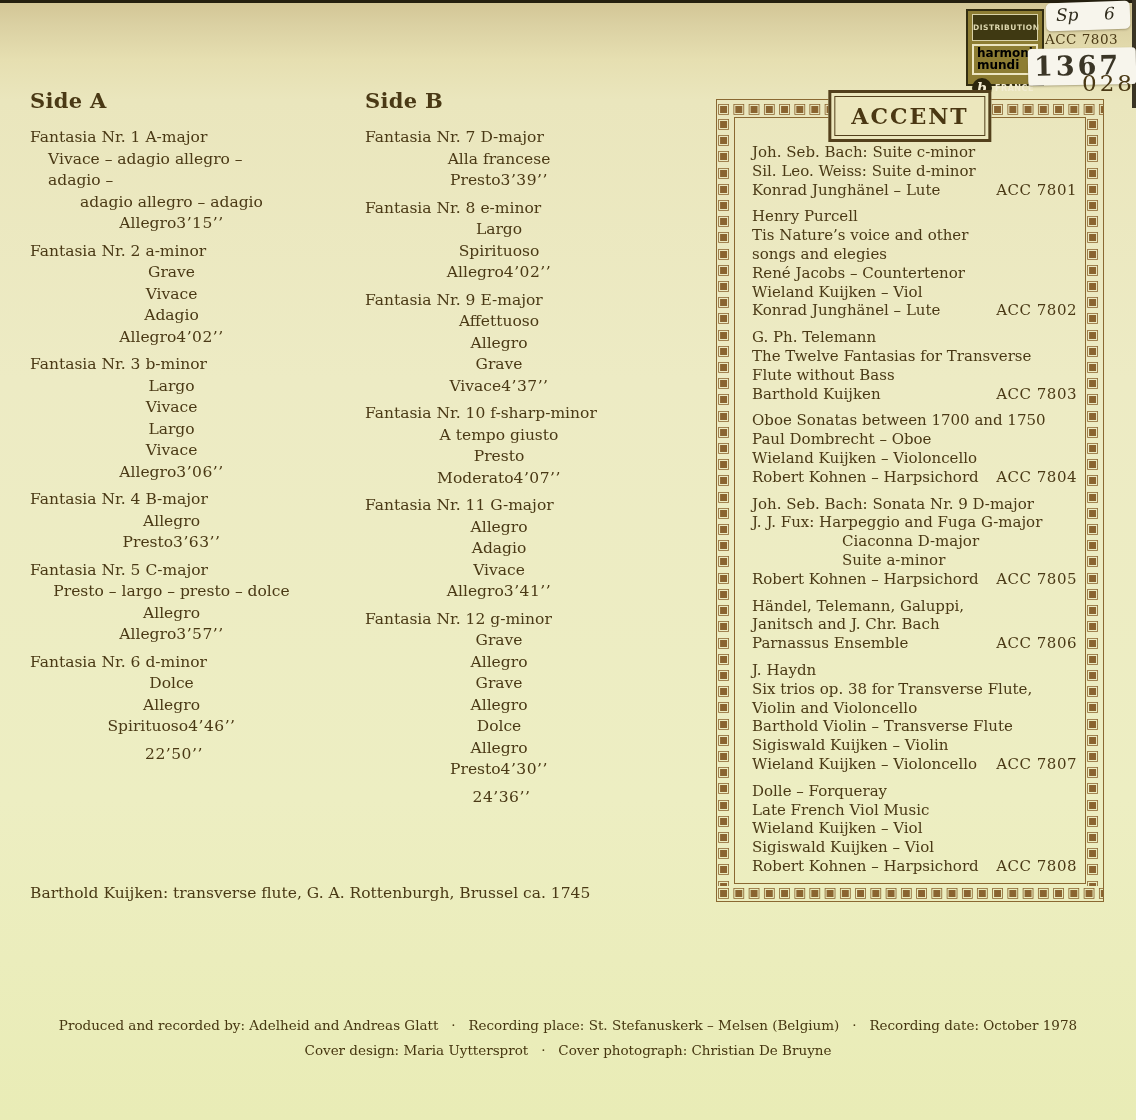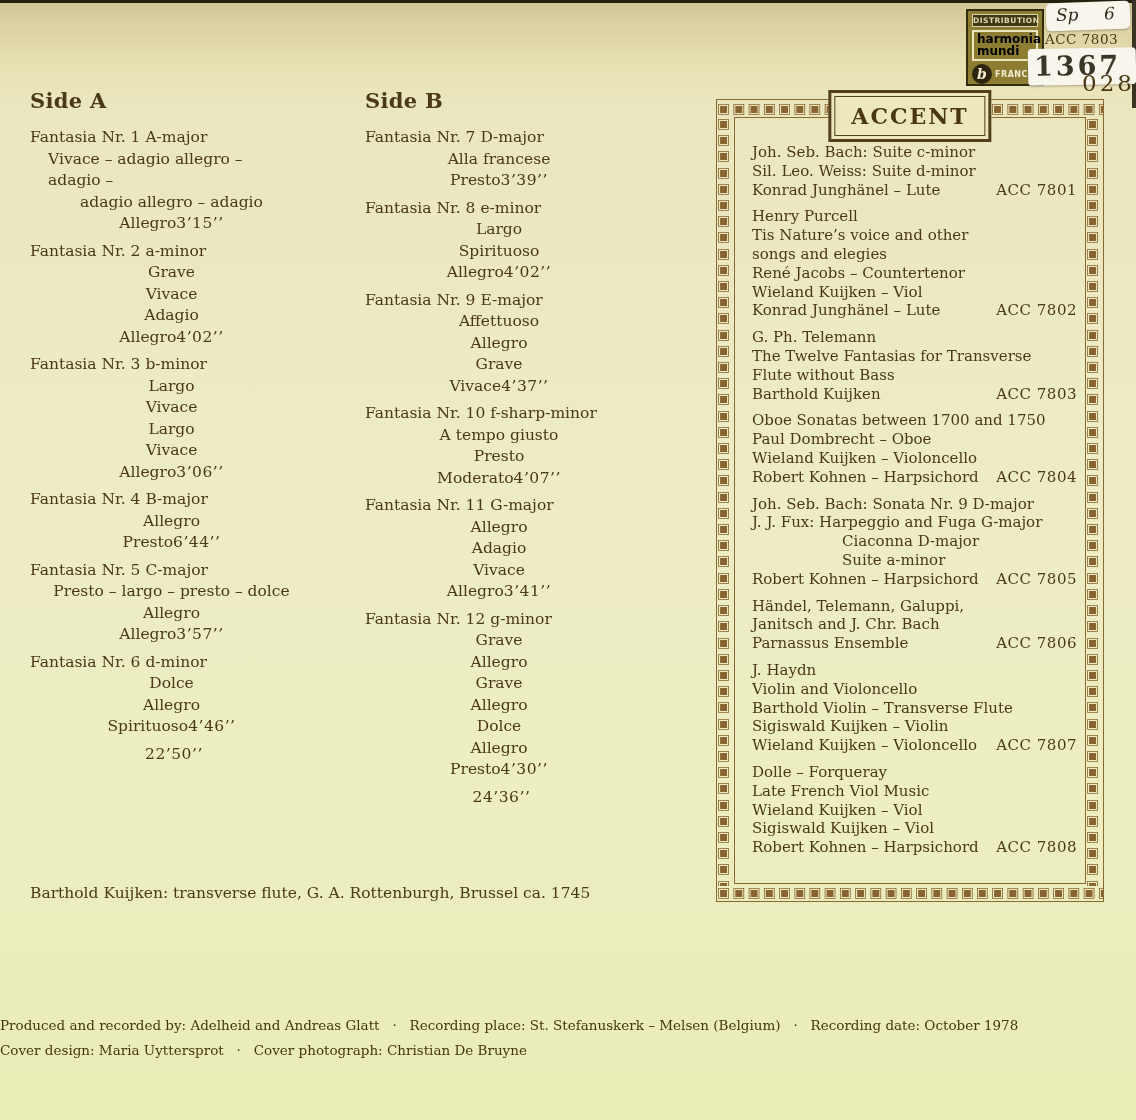--- a/index.html
+++ b/index.html
@@ -37,42 +37,42 @@
   .accent-box{position:absolute;left:50%;top:-10px;transform:translateX(-50%);
       background:#ece7bd;border:3px solid #53401c;padding:3px;z-index:3}
   .accent-inner{border:1px solid #53401c;padding:6px 16px;font-size:22px;letter-spacing:2px;
       font-weight:600;color:#4a3712;white-space:nowrap}
 
   
   .hm-stamp{position:absolute;left:966px;top:9px;width:78px;height:77px;background:#8d7d33;
       border:2px solid #332d10;padding:3px 4px;z-index:1}
   .hm-dist{background:#3f3912;border:1px solid #d9d2a8;color:#ded8b0;
       font-family:"DejaVu Sans","Liberation Sans",sans-serif;font-size:7.5px;font-weight:bold;
-      text-align:center;letter-spacing:.5px;padding:1px 0}
+      text-align:center;letter-spacing:.5px;padding:8px 0}
   .hm-name{margin-top:3px;border:2px solid #ece5c0;color:#000000;
       font-family:"DejaVu Sans","Liberation Sans",sans-serif;font-weight:bold;
       font-size:12px;line-height:11.5px;padding:2px 3px}
   .hm-bottom{display:flex;align-items:center;gap:3px;margin-top:3px}
   .hm-circle{width:20px;height:20px;border-radius:50%;background:#2c260d;color:#f2ecd2;
       display:flex;align-items:center;justify-content:center;font-weight:bold;font-size:14px;font-style:italic}
   .hm-country{color:#f2ecd2;font-family:"DejaVu Sans","Liberation Sans",sans-serif;
       font-size:8px;font-weight:bold;letter-spacing:.5px}
   .sticker{position:absolute;background:#f7f5ec;box-shadow:0 1px 2px rgba(60,50,20,.35);
       border-radius:5px;z-index:2}
   .sticker-marks{left:1046px;top:2px;width:84px;height:28px;transform:rotate(-2deg)}
   .hw{position:absolute;color:#2f2b1c;font-style:italic}
   .hw-sp{left:10px;top:2px;font-size:17px}
   .hw-6{left:58px;top:2px;font-size:17px}
   .acc-print{position:absolute;left:1045px;top:31px;font-size:13.5px;letter-spacing:.5px}
   .sticker-num{left:1028px;top:48px;width:108px;height:37px;border-radius:4px;transform:rotate(-1deg);
       font-size:27px;font-weight:bold;letter-spacing:3px;color:#3a3526;padding:2px 0 0 6px}
   .hw-028{position:absolute;left:1082px;top:70px;font-size:23px;letter-spacing:3px;color:#4a3915;z-index:2}
 
   .performer-note{position:absolute;left:30px;top:884px;font-size:15.5px}
-  .credits{position:absolute;left:0;right:0;top:1013px;text-align:left;
+  .credits{position:absolute;left:0;right:0;top:1013px;text-align:center;
       font-size:13.5px;line-height:25px;color:#463610}
   .credit-line{white-space:pre}
 </style>
 </head>
 <body>
 
 <div class="page">
   <div class="edge-top"></div>
   <div class="edge-right"></div>
 
@@ -147,21 +147,21 @@
             <span class="f-time">3’06’’</span>
           </div>
         </div>
         <div class="fantasia">
           <div class="f-title">Fantasia Nr. 4 B-major</div>
           <div class="f-row">
             <span class="f-move">Allegro</span>
           </div>
           <div class="f-row">
             <span class="f-move">Presto</span>
-            <span class="f-time">6’44’’</span>
+            <span class="f-time">3’63’’</span>
           </div>
         </div>
         <div class="fantasia">
           <div class="f-title">Fantasia Nr. 5 C-major</div>
           <div class="f-row">
             <span class="f-move">Presto – largo – presto – dolce</span>
           </div>
           <div class="f-row">
             <span class="f-move">Allegro</span>
           </div>
@@ -340,20 +340,21 @@
           <span class="e-num">ACC 7805</span>
         </div>
         <div class="entry">
           <div class="e-line">Händel, Telemann, Galuppi,</div>
           <div class="e-line">Janitsch and J. Chr. Bach</div>
           <div class="e-line">Parnassus Ensemble</div>
           <span class="e-num">ACC 7806</span>
         </div>
         <div class="entry">
           <div class="e-line">J. Haydn</div>
+          <div class="e-line">Six trios op. 38 for Transverse Flute,</div>
           <div class="e-line">Violin and Violoncello</div>
           <div class="e-line">Barthold Violin – Transverse Flute</div>
           <div class="e-line">Sigiswald Kuijken – Violin</div>
           <div class="e-line">Wieland Kuijken – Violoncello</div>
           <span class="e-num">ACC 7807</span>
         </div>
         <div class="entry">
           <div class="e-line">Dolle – Forqueray</div>
           <div class="e-line">Late French Viol Music</div>
           <div class="e-line">Wieland Kuijken – Viol</div>

